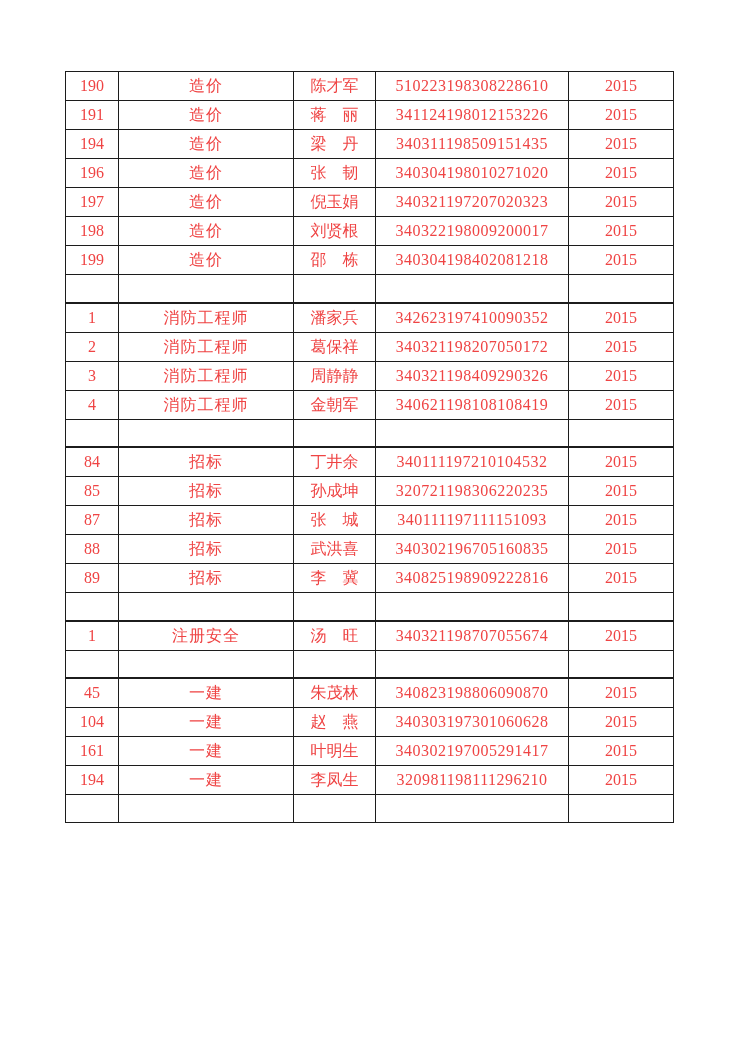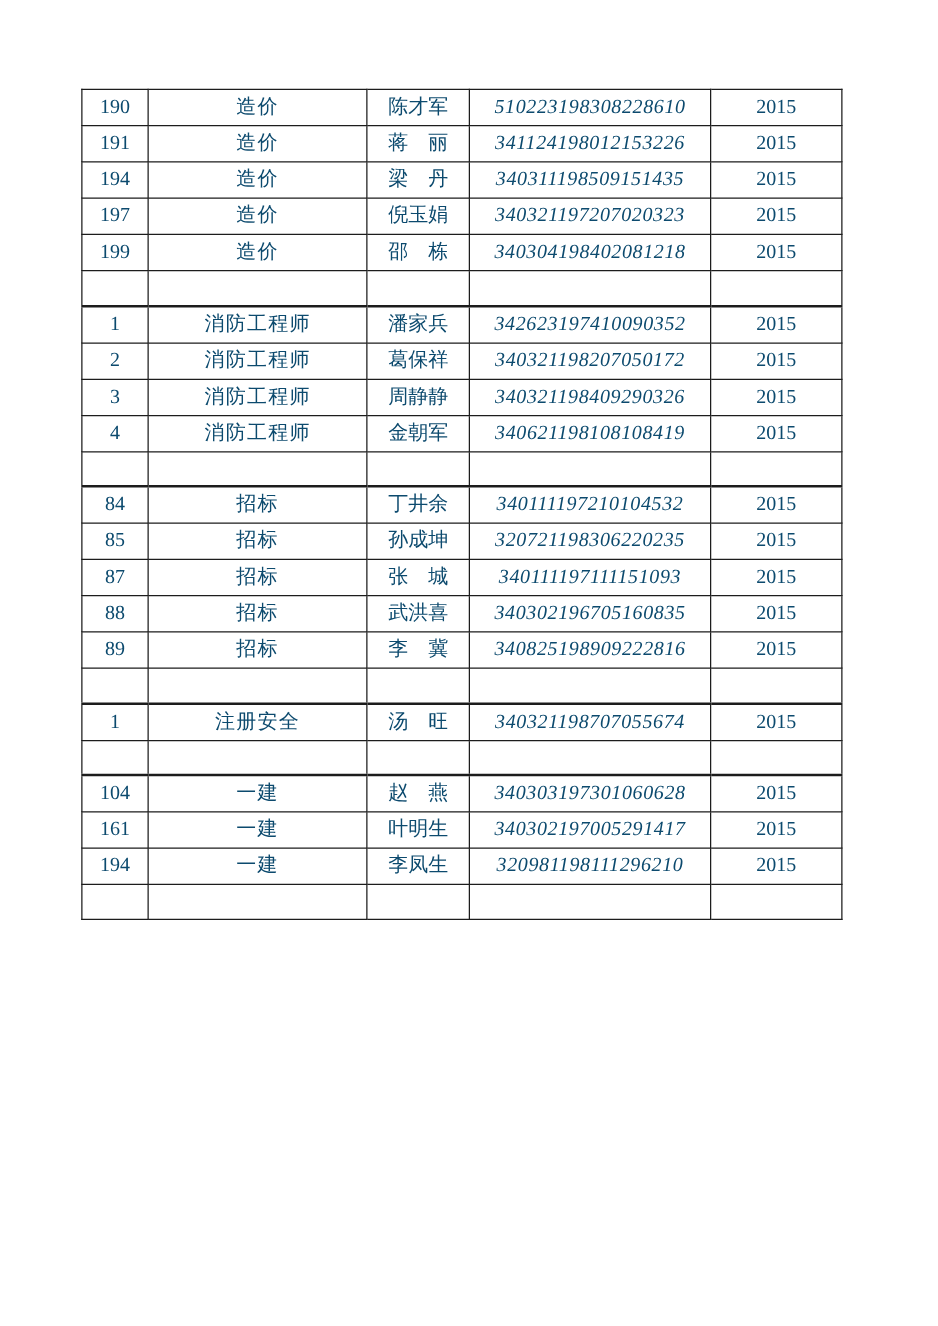--- a/index.html
+++ b/index.html
@@ -15,21 +15,21 @@
     font-family: "Liberation Serif", "DejaVu Serif", serif;
   }
 
   table.registry {
     position: absolute;
     left: 65px;
     top: 71px;
     width: 608px;
     border-collapse: collapse;
     table-layout: fixed;
-    color: #0c4a6e;
+    color: #ef4444;
   }
 
   table.registry td {
     border: 1px solid #1c1c1c;
     padding: 0;
     margin: 0;
     height: 28px;
     text-align: center;
     vertical-align: middle;
     font-size: 16px;
@@ -37,21 +37,21 @@
     white-space: nowrap;
     overflow: hidden;
   }
 
   
   tr.separator td { border-bottom-width: 2px; }
   tr.separator.last td { border-bottom-width: 1px; }
 
   td.col-no { font-size: 15px; }
   td.col-category { letter-spacing: 1px; }
-  td.col-id { font-size: 15px; letter-spacing: 0.5px; font-style: italic; }
+  td.col-id { font-size: 15px; letter-spacing: 0.5px; }
   td.col-year {
     font-size: 15px;
     vertical-align: bottom;
     line-height: 1;
     padding-bottom: 4px;
   }
 </style>
 </head>
 <body>
 
@@ -81,24 +81,38 @@
           <td class="col-year">2015</td>
         </tr>
         <tr>
           <td class="col-no">194</td>
           <td class="col-category">造价</td>
           <td class="col-name">梁　丹</td>
           <td class="col-id">340311198509151435</td>
           <td class="col-year">2015</td>
         </tr>
         <tr>
+          <td class="col-no">196</td>
+          <td class="col-category">造价</td>
+          <td class="col-name">张　韧</td>
+          <td class="col-id">340304198010271020</td>
+          <td class="col-year">2015</td>
+        </tr>
+        <tr>
           <td class="col-no">197</td>
           <td class="col-category">造价</td>
           <td class="col-name">倪玉娟</td>
           <td class="col-id">340321197207020323</td>
+          <td class="col-year">2015</td>
+        </tr>
+        <tr>
+          <td class="col-no">198</td>
+          <td class="col-category">造价</td>
+          <td class="col-name">刘贤根</td>
+          <td class="col-id">340322198009200017</td>
           <td class="col-year">2015</td>
         </tr>
         <tr>
           <td class="col-no">199</td>
           <td class="col-category">造价</td>
           <td class="col-name">邵　栋</td>
           <td class="col-id">340304198402081218</td>
           <td class="col-year">2015</td>
         </tr>
         <tr class="separator">
@@ -193,20 +207,27 @@
           <td class="col-year">2015</td>
         </tr>
         <tr class="separator">
           <td class="col-no"></td>
           <td class="col-category"></td>
           <td class="col-name"></td>
           <td class="col-id"></td>
           <td class="col-year"></td>
         </tr>
         <tr>
+          <td class="col-no">45</td>
+          <td class="col-category">一建</td>
+          <td class="col-name">朱茂林</td>
+          <td class="col-id">340823198806090870</td>
+          <td class="col-year">2015</td>
+        </tr>
+        <tr>
           <td class="col-no">104</td>
           <td class="col-category">一建</td>
           <td class="col-name">赵　燕</td>
           <td class="col-id">340303197301060628</td>
           <td class="col-year">2015</td>
         </tr>
         <tr>
           <td class="col-no">161</td>
           <td class="col-category">一建</td>
           <td class="col-name">叶明生</td>

